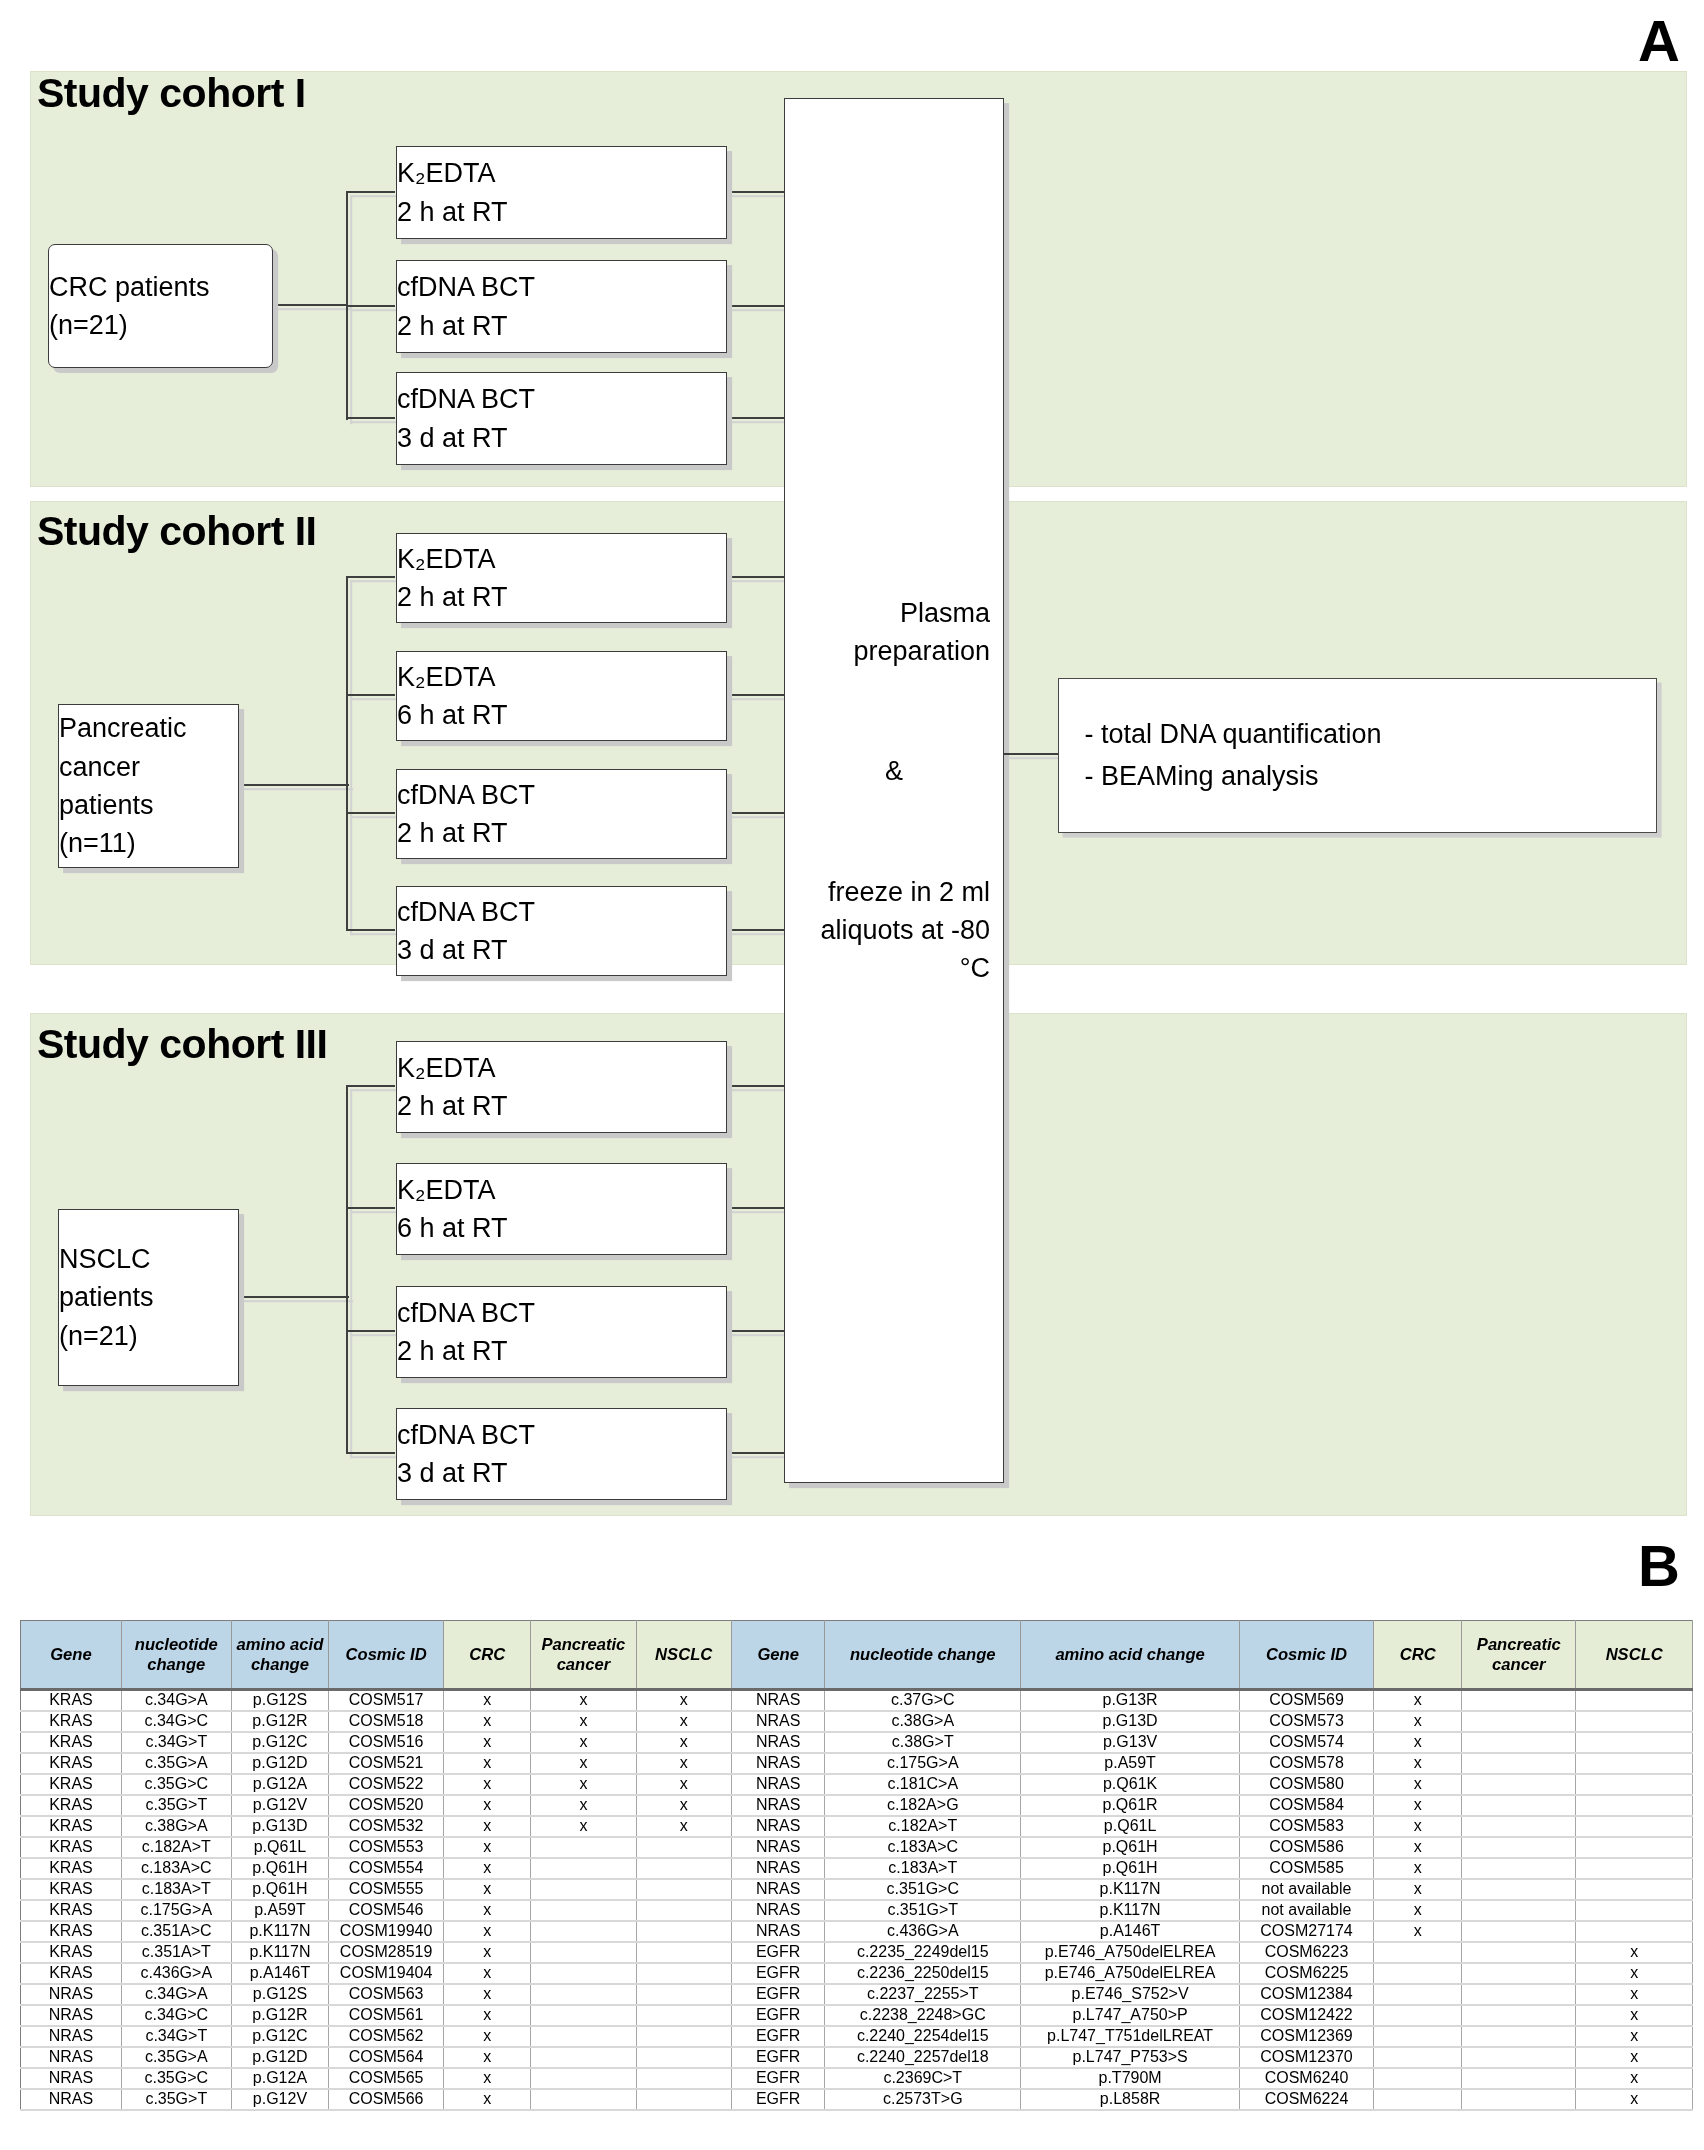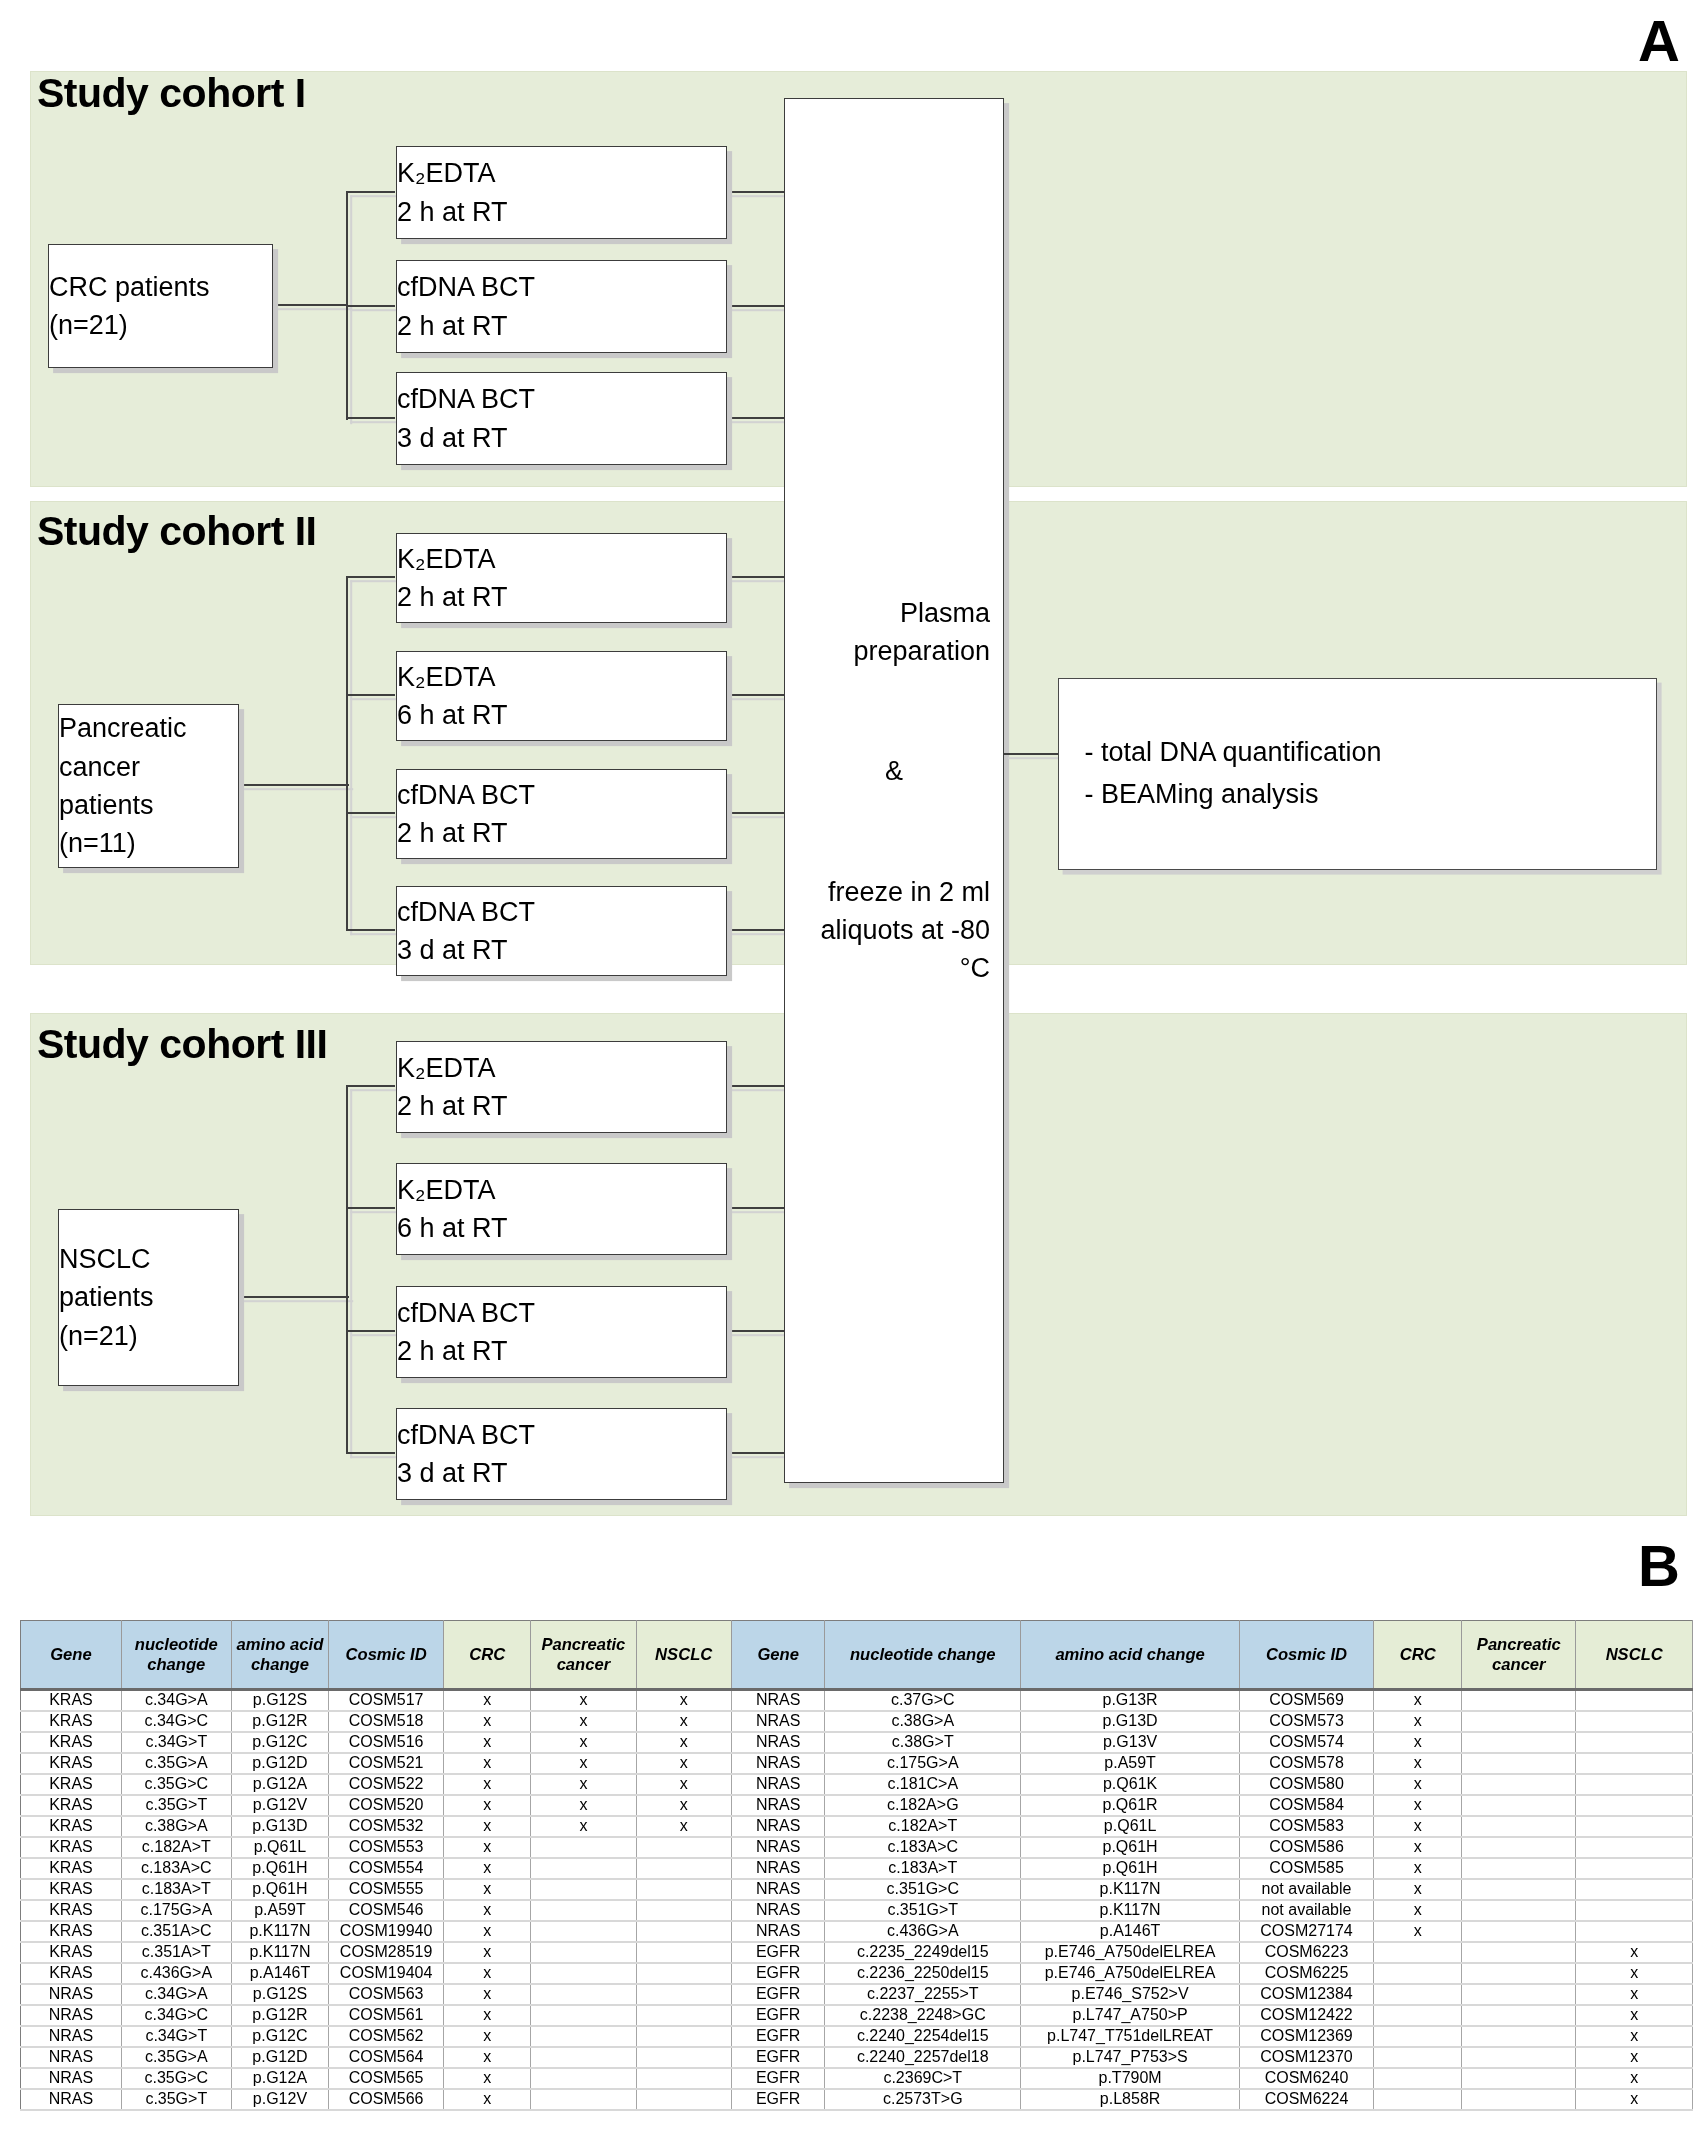--- a/index.html
+++ b/index.html
@@ -24,21 +24,21 @@
     text-align:center; font-size:27px; line-height:1.42;
   }
   #plasma-box {
     position:absolute; left:784px; top:98px; width:220px; height:1385px;
     background:#ffffff; border:1.8px solid #3c3c3c; box-shadow:5.1px 5.1px 0 #c9c9c9;
     display:flex; flex-direction:column; align-items:center; justify-content:center;
     text-align:center; font-size:27px; line-height:1.42; padding:0 13px; box-sizing:border-box;
   }
   #plasma-box .para { margin:41px 0;text-align:right; }
   #results-box {
-    position:absolute; left:1058px; top:678px; width:599px; height:192px;
+    position:absolute; left:1058px; top:678px; width:599px; height:155px;
     background:#ffffff; border:1.8px solid #4a4a4a; box-shadow:4.6px 4.6px 0 #cfcfcf;
     display:flex; flex-direction:column; justify-content:center;
     padding-left:25.4px; box-sizing:border-box; font-size:27px; line-height:1.55;
   }
   .label-ab { position:absolute; font-size:58px; font-weight:bold; line-height:1; }
   #label-a { left:1638px; top:12px; }
   #label-b { left:1638px; top:1537px; }
   #mut-table {
     position:absolute; left:20.3px; top:1620px; width:1673px;
     border-collapse:collapse; table-layout:fixed;
@@ -71,21 +71,21 @@
       <div class="panel" style="top: 71px; height: 414px;"></div>
       <div class="cohort-title" style="top: 70px;">Study cohort I</div>
       <div class="conn" style="left: 270px; top: 304px; width: 78px; height: 2.3px;"></div>
       <div class="conn" style="left: 346px; top: 191px; width: 2.3px; height: 229px;"></div>
       <div class="conn" style="left: 346px; top: 191px; width: 49px; height: 2.3px;"></div>
       <div class="conn" style="left: 725px; top: 191px; width: 60px; height: 2.3px;"></div>
       <div class="conn" style="left: 346px; top: 305px; width: 49px; height: 2.3px;"></div>
       <div class="conn" style="left: 725px; top: 305px; width: 60px; height: 2.3px;"></div>
       <div class="conn" style="left: 346px; top: 417px; width: 49px; height: 2.3px;"></div>
       <div class="conn" style="left: 725px; top: 417px; width: 60px; height: 2.3px;"></div>
-      <div class="box" style="left: 48px; top: 244px; width: 223px; height: 122px;">
+      <div class="box" style="left: 48px; top: 244px; width: 223px; height: 122px; border-radius: 7px;">
         <div>CRC patients</div>
         <div>(n=21)</div>
       </div>
       <div class="box" style="left: 396px; top: 146px; width: 329px; height: 91px;">
         <div>K₂EDTA</div>
         <div>2 h at RT</div>
       </div>
       <div class="box" style="left: 396px; top: 260px; width: 329px; height: 91px;">
         <div>cfDNA BCT</div>
         <div>2 h at RT</div>

